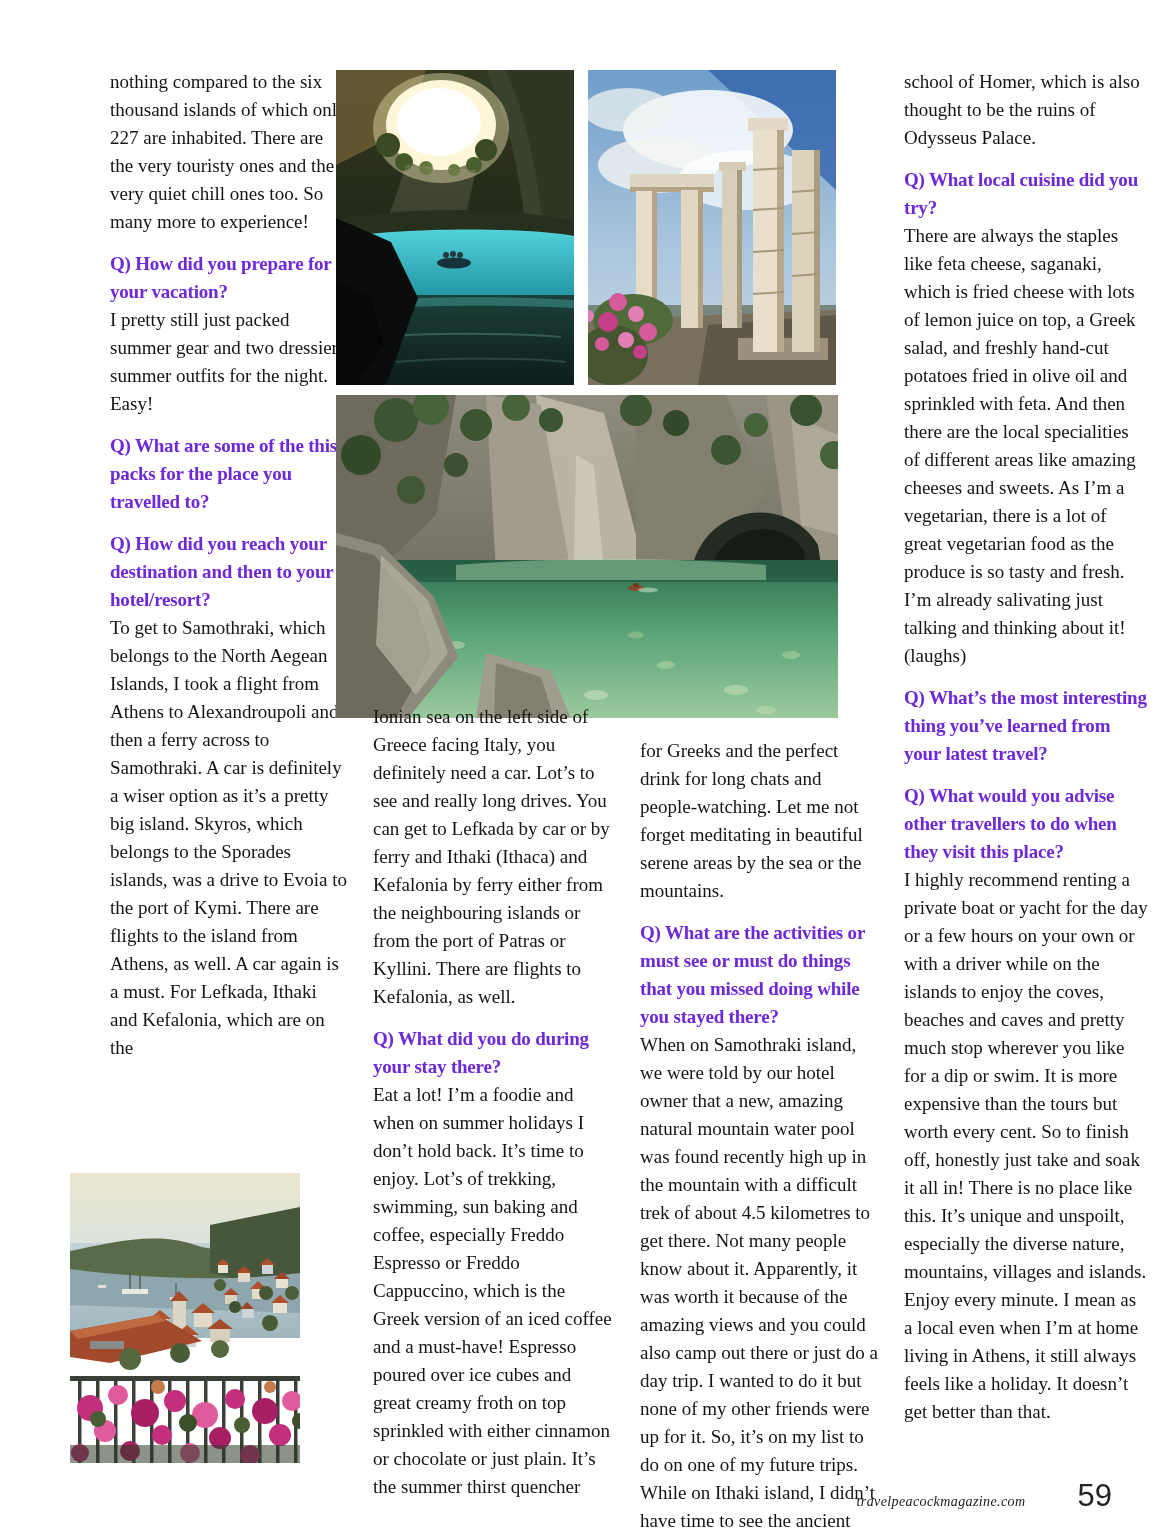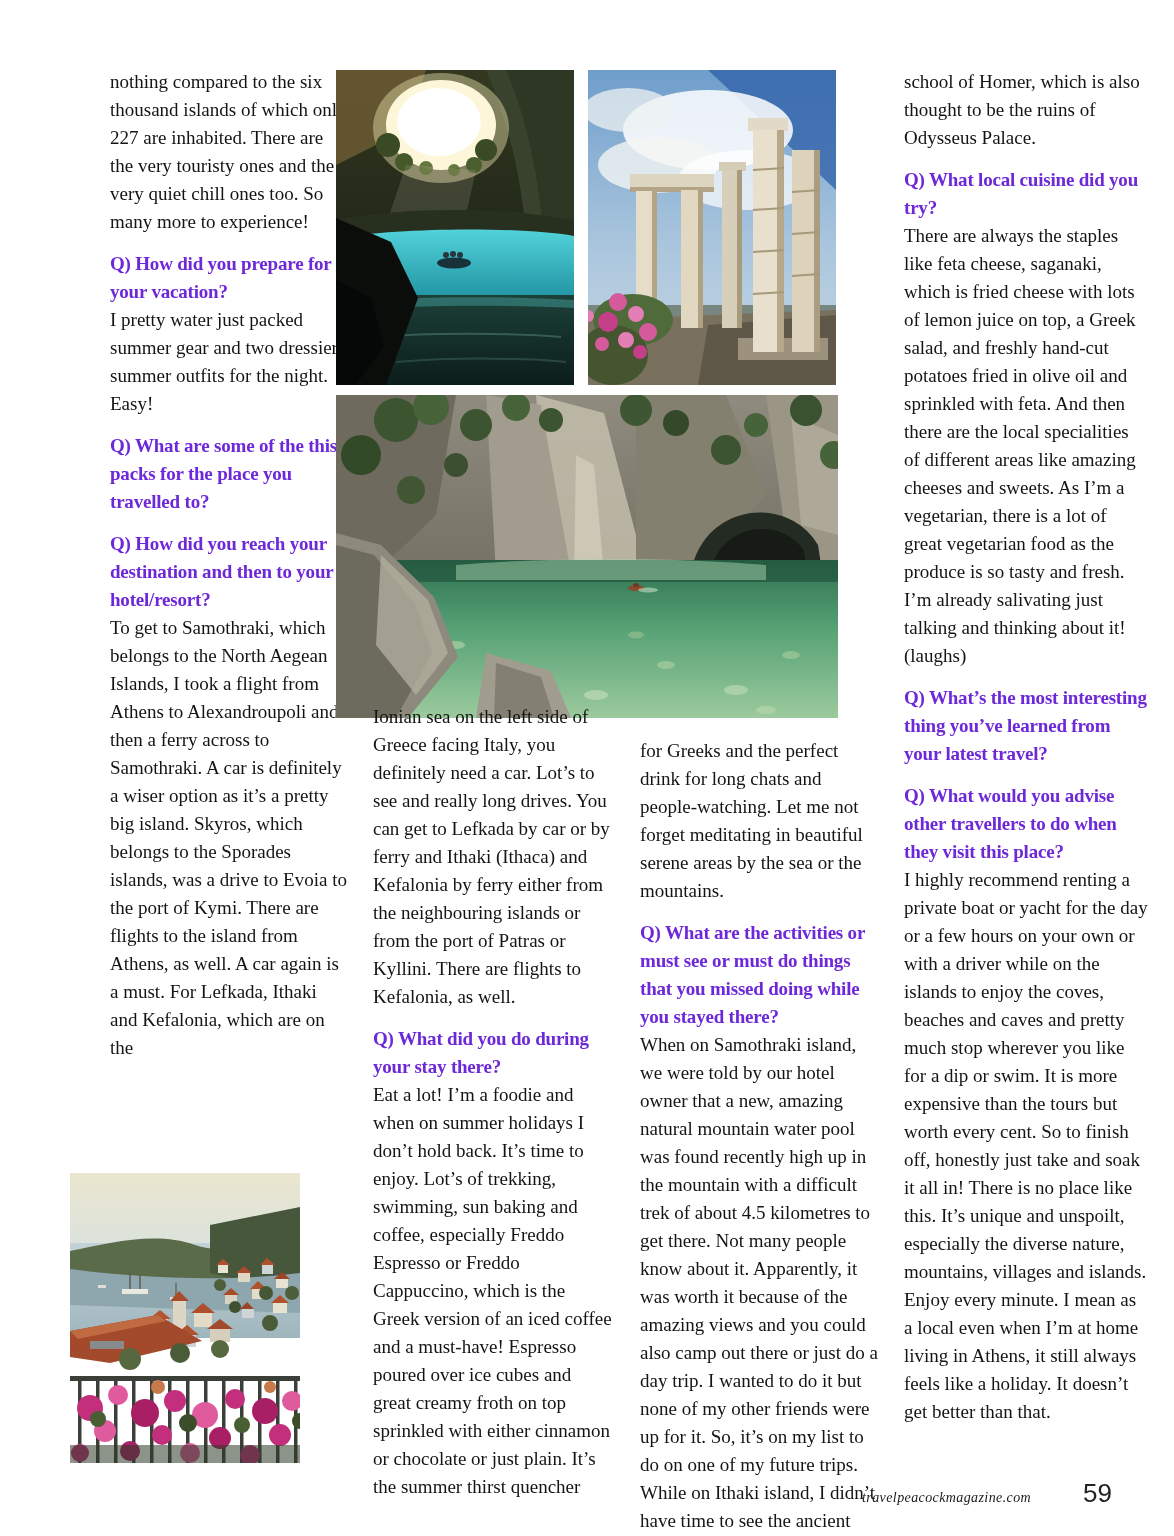--- a/index.html
+++ b/index.html
@@ -6,31 +6,31 @@
   .page{position:relative;width:1174px;height:1536px;background:#ffffff;overflow:hidden;
         font-family:"Liberation Serif", serif;color:#141414;}
   .col{position:absolute;font-size:19px;line-height:28px;text-align:left;margin-left:40px;}
   .col p{margin:0;}
   .col p.q{font-weight:bold;color:#6d28d9;margin-top:14px;letter-spacing:-0.2px;}
   .col p.first{margin-top:0;}
   .photo{position:absolute;overflow:hidden;}
   .photo svg{display:block;}
   .footer{position:absolute;right:62px;top:1478px;display:flex;align-items:baseline;gap:52px;}
   .site{font-style:italic;font-size:14px;letter-spacing:0.4px;color:#1a1a1a;}
-  .pagenum{font-family:"Liberation Sans", sans-serif;font-size:26px;color:#222;font-weight:400;}
+  .pagenum{font-family:"Liberation Sans", sans-serif;font-size:31px;color:#222;font-weight:400;}
 </style>
 </head>
 <body>
 
 <div class="page">
 
   <div class="col" style="left:70px;top:68px;width:237px;">
     <p class="first">nothing compared to the six thousand islands of which only 227 are inhabited. There are the very touristy ones and the very quiet chill ones too. So many more to experience!</p>
     <p class="q">Q) How did you prepare for your vacation?</p>
-    <p>I pretty water just packed summer gear and two dressier summer outfits for the night. Easy!</p>
+    <p>I pretty still just packed summer gear and two dressier summer outfits for the night. Easy!</p>
     <p class="q">Q) What are some of the this packs for the place you travelled to?</p>
     <p class="q">Q) How did you reach your destination and then to your hotel/resort?</p>
     <p>To get to Samothraki, which belongs to the North Aegean Islands, I took a flight from Athens to Alexandroupoli and then a ferry across to Samothraki. A car is definitely a wiser option as it’s a pretty big island. Skyros, which belongs to the Sporades islands, was a drive to Evoia to the port of Kymi. There are flights to the island from Athens, as well. A car again is a must. For Lefkada, Ithaki and Kefalonia, which are on the</p>
   </div>
 
   <div class="photo" style="left:336px;top:70px;width:238px;height:315px;">
     <svg width="238" height="315" viewBox="0 0 238 315" xmlns="http://www.w3.org/2000/svg">
       <defs>
         <linearGradient id="caveBg" x1="0" y1="0" x2="0" y2="1">
           <stop offset="0" stop-color="#33381f"></stop>

